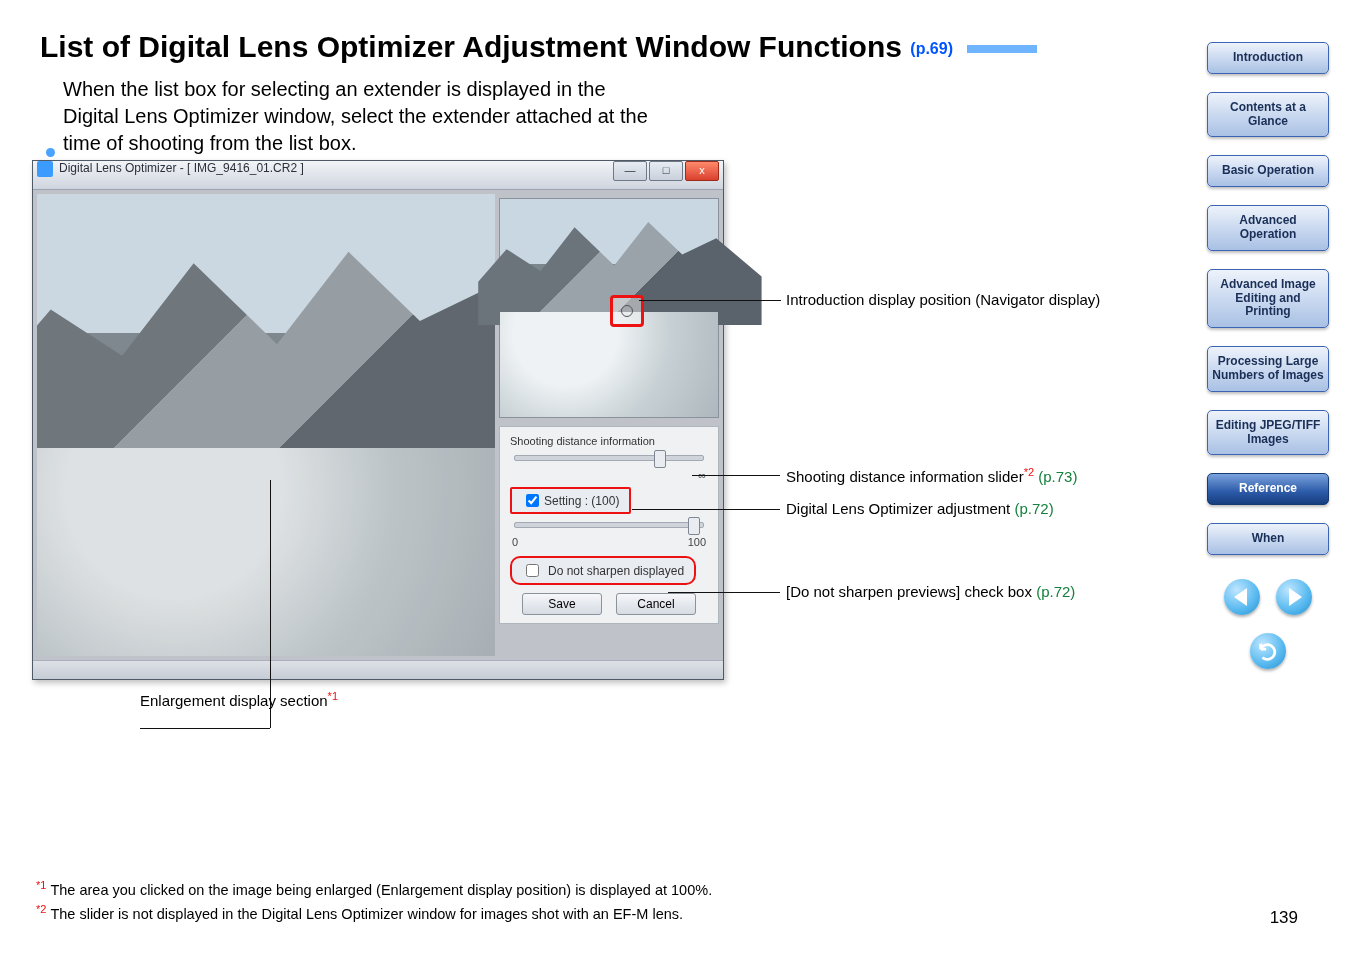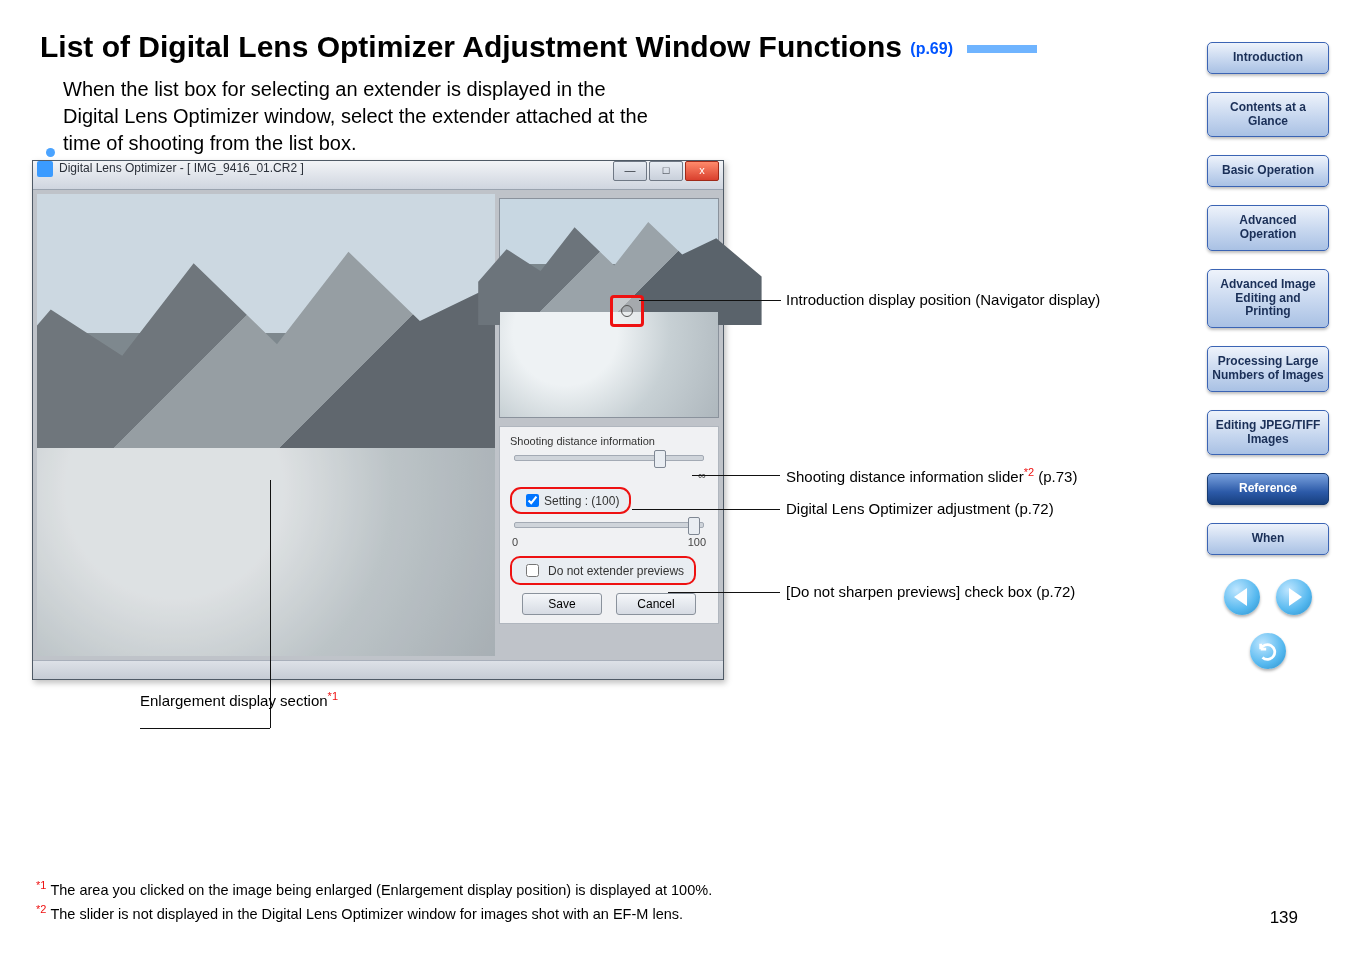--- a/index.html
+++ b/index.html
@@ -27,29 +27,29 @@
   .right-pane{width:220px;margin:8px 4px 4px 0;display:flex;flex-direction:column;gap:8px}
   .nav{height:218px;background:linear-gradient(#c8d7e2 0 30%,#7c878d 30% 45%,#cdd6da 45% 100%);border:1px solid #8a929c;position:relative}
   .nav .mtn{bottom:42%}
   .nav .snow{height:48%}
   .nav-target{position:absolute;right:34%;top:44%;width:28px;height:26px;border:3px solid #e11;border-radius:4px;display:flex;align-items:center;justify-content:center;background:rgba(240,240,240,.5)}
   .nav-target::after{content:"";width:10px;height:10px;border:1px solid #555;border-radius:50%}
   .panel{background:#f0f1f3;border:1px solid #b0b6be;padding:8px 10px;font-size:11px;color:#333}
   .slider-track{height:4px;background:#cfd4da;border:1px solid #a3aab4;border-radius:2px;margin:8px 4px;position:relative}
   .slider-thumb{position:absolute;top:-6px;width:10px;height:16px;background:#e9edf2;border:1px solid #7f8793;border-radius:2px}
   .row-ends{display:flex;justify-content:space-between;font-size:11px;color:#444;padding:0 2px}
-  .setting-chip{display:inline-flex;align-items:center;border:2px solid #e11;border-radius:11px;padding:2px 10px;font-size:12px;background:#e9edf2}
+  .setting-chip{display:inline-flex;align-items:center;border:2px solid #e11;border-radius:2px;padding:2px 10px;font-size:12px;background:#e9edf2}
   .setting-chip input{margin-right:5px}
   .sharpbox{display:flex;align-items:center;gap:6px;border:2px solid #e11;border-radius:10px;padding:3px 10px;font-size:12px;background:#e9edf2;width:max-content}
   .btnrow{display:flex;gap:14px;justify-content:center;margin-top:8px}
   .uibtn{width:80px;height:22px;font-size:12px;background:linear-gradient(#f5f7fa,#d6dbe3);border:1px solid #8a929c;border-radius:3px}
   .footbar{height:18px;background:linear-gradient(#dde1e7,#c6ccd5);border-top:1px solid #a8afba}
   
   .callout{position:absolute;font-size:15px;color:#000;white-space:nowrap}
-  .callout .pl{color:#000000}
+  .callout .pl{color:#15803d}
   .callout .st{color:#e11;font-size:11px;vertical-align:super}
   .lead{position:absolute;background:#111;height:1px}
   .leadv{position:absolute;background:#111;width:1px}
   
   .sidebar{position:absolute;right:22px;top:42px;width:120px;display:flex;flex-direction:column;gap:18px;align-items:center}
   .navbtn{width:112px;padding:8px 4px;text-align:center;font-size:12px;font-weight:bold;line-height:1.15;
     border:1px solid #3b64b4;border-radius:5px;color:#1a2f57;
     background:linear-gradient(#eef3fb,#c7d7ef 55%,#a9c1e4);box-shadow:0 2px 3px rgba(0,0,0,.25);cursor:pointer}
   .navbtn.active{background:linear-gradient(#7aa2de,#2c5aa8 60%,#173f7e);color:#fff;border-color:#163a72}
   .pager{display:flex;gap:16px;margin-top:6px}
@@ -116,21 +116,21 @@
           <div class="slider-track">
             <div class="slider-thumb" style="left:92%"></div>
           </div>
           <div class="row-ends">
             <span>0</span>
             <span>100</span>
           </div>
           <div style="margin-top:8px">
             <span class="sharpbox">
               <input type="checkbox" style="">
-              <span>Do not extender previews</span>
+              <span>Do not sharpen displayed</span>
             </span>
           </div>
           <div class="btnrow">
             <button class="uibtn">Save</button>
             <button class="uibtn">Cancel</button>
           </div>
         </div>
       </div>
     </div>
     <div class="footbar"></div>

